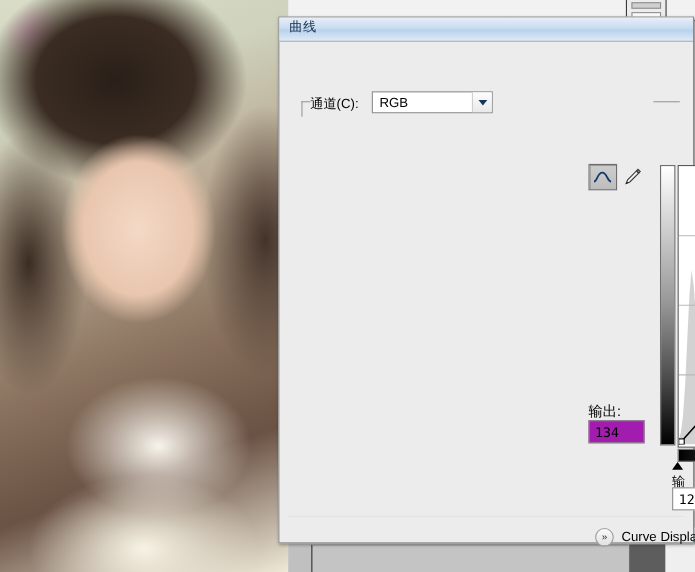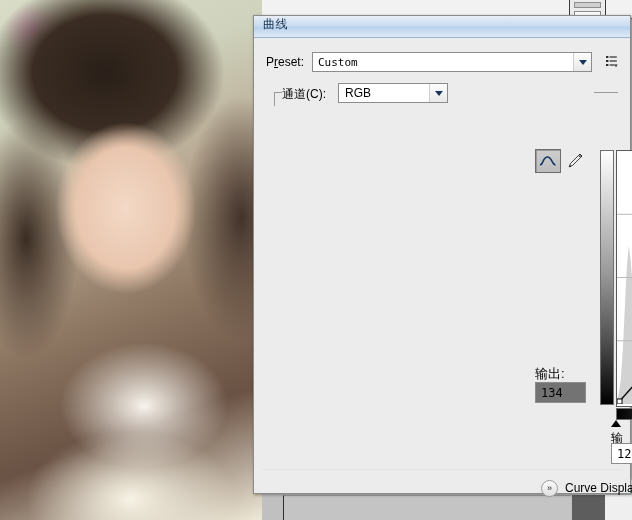--- a/index.html
+++ b/index.html
@@ -160,21 +160,21 @@
   }
   #black-marker{
     position:absolute;left:11px;top:270px;width:0;height:0;
     border-left:5px solid transparent;border-right:5px solid transparent;border-bottom:7px solid #000;
   }
 
   
   #output-label{position:absolute;left:281px;top:327px;font-size:13px;}
   #output-field{
     position:absolute;left:281px;top:344px;width:44px;height:19px;
-    background:#737373;border:1px solid #8c8c8c;
+    background:#a21caf;border:1px solid #8c8c8c;
     display:flex;align-items:center;padding-left:5px;
     font-family:"DejaVu Sans Mono","Liberation Mono",monospace;font-size:12px;
   }
   #input-label{position:absolute;left:357px;top:392px;font-size:12px;}
   #input-field{
     position:absolute;left:357px;top:405px;width:44px;height:19px;
     background:#fff;border:1px solid #8c8c8c;
     display:flex;align-items:center;padding-left:5px;
     font-family:"DejaVu Sans Mono","Liberation Mono",monospace;font-size:12px;
   }
@@ -214,40 +214,20 @@
 <div id="bg-lower-right"></div>
 
 <div id="dialog">
 
   <div id="titlebar">
     <div id="title-text">曲线</div>
   </div>
 
   <div id="dlg-body">
 
-    <div id="preset-row">
-      <span id="preset-label" class="lbl">P<u>r</u>eset:</span>
-      <div id="preset-combo" class="combo">
-        <span class="val">Custom</span>
-        <span class="arrowbox">
-          <span class="caret"></span>
-        </span>
-      </div>
-      <div id="preset-menu-btn">
-        <svg width="13" height="13" viewBox="0 0 13 13">
-          <rect x="1" y="1" width="2.4" height="2.0" fill="#2b2b2b"></rect>
-          <rect x="4.6" y="1.4" width="7.2" height="1.2" fill="#2b2b2b"></rect>
-          <rect x="1" y="5" width="2.4" height="2.0" fill="#2b2b2b"></rect>
-          <rect x="4.6" y="5.4" width="7.2" height="1.2" fill="#2b2b2b"></rect>
-          <rect x="1" y="9" width="2.4" height="2.0" fill="#2b2b2b"></rect>
-          <rect x="4.6" y="9.4" width="5.0" height="1.2" fill="#2b2b2b"></rect>
-          <path d="M9.4 9.6 L12.6 9.6 L11.0 12.2 Z" fill="#2b2b2b"></path>
-        </svg>
-      </div>
-    </div>
 
     <div id="group-line-top"></div>
     <div id="group-line-right"></div>
     <div id="group-line-left"></div>
 
     <div id="channel-row">
       <span id="channel-label" class="lbl">通道(C):</span>
       <div id="channel-combo" class="combo">
         <span class="val">RGB</span>
         <span class="arrowbox">

